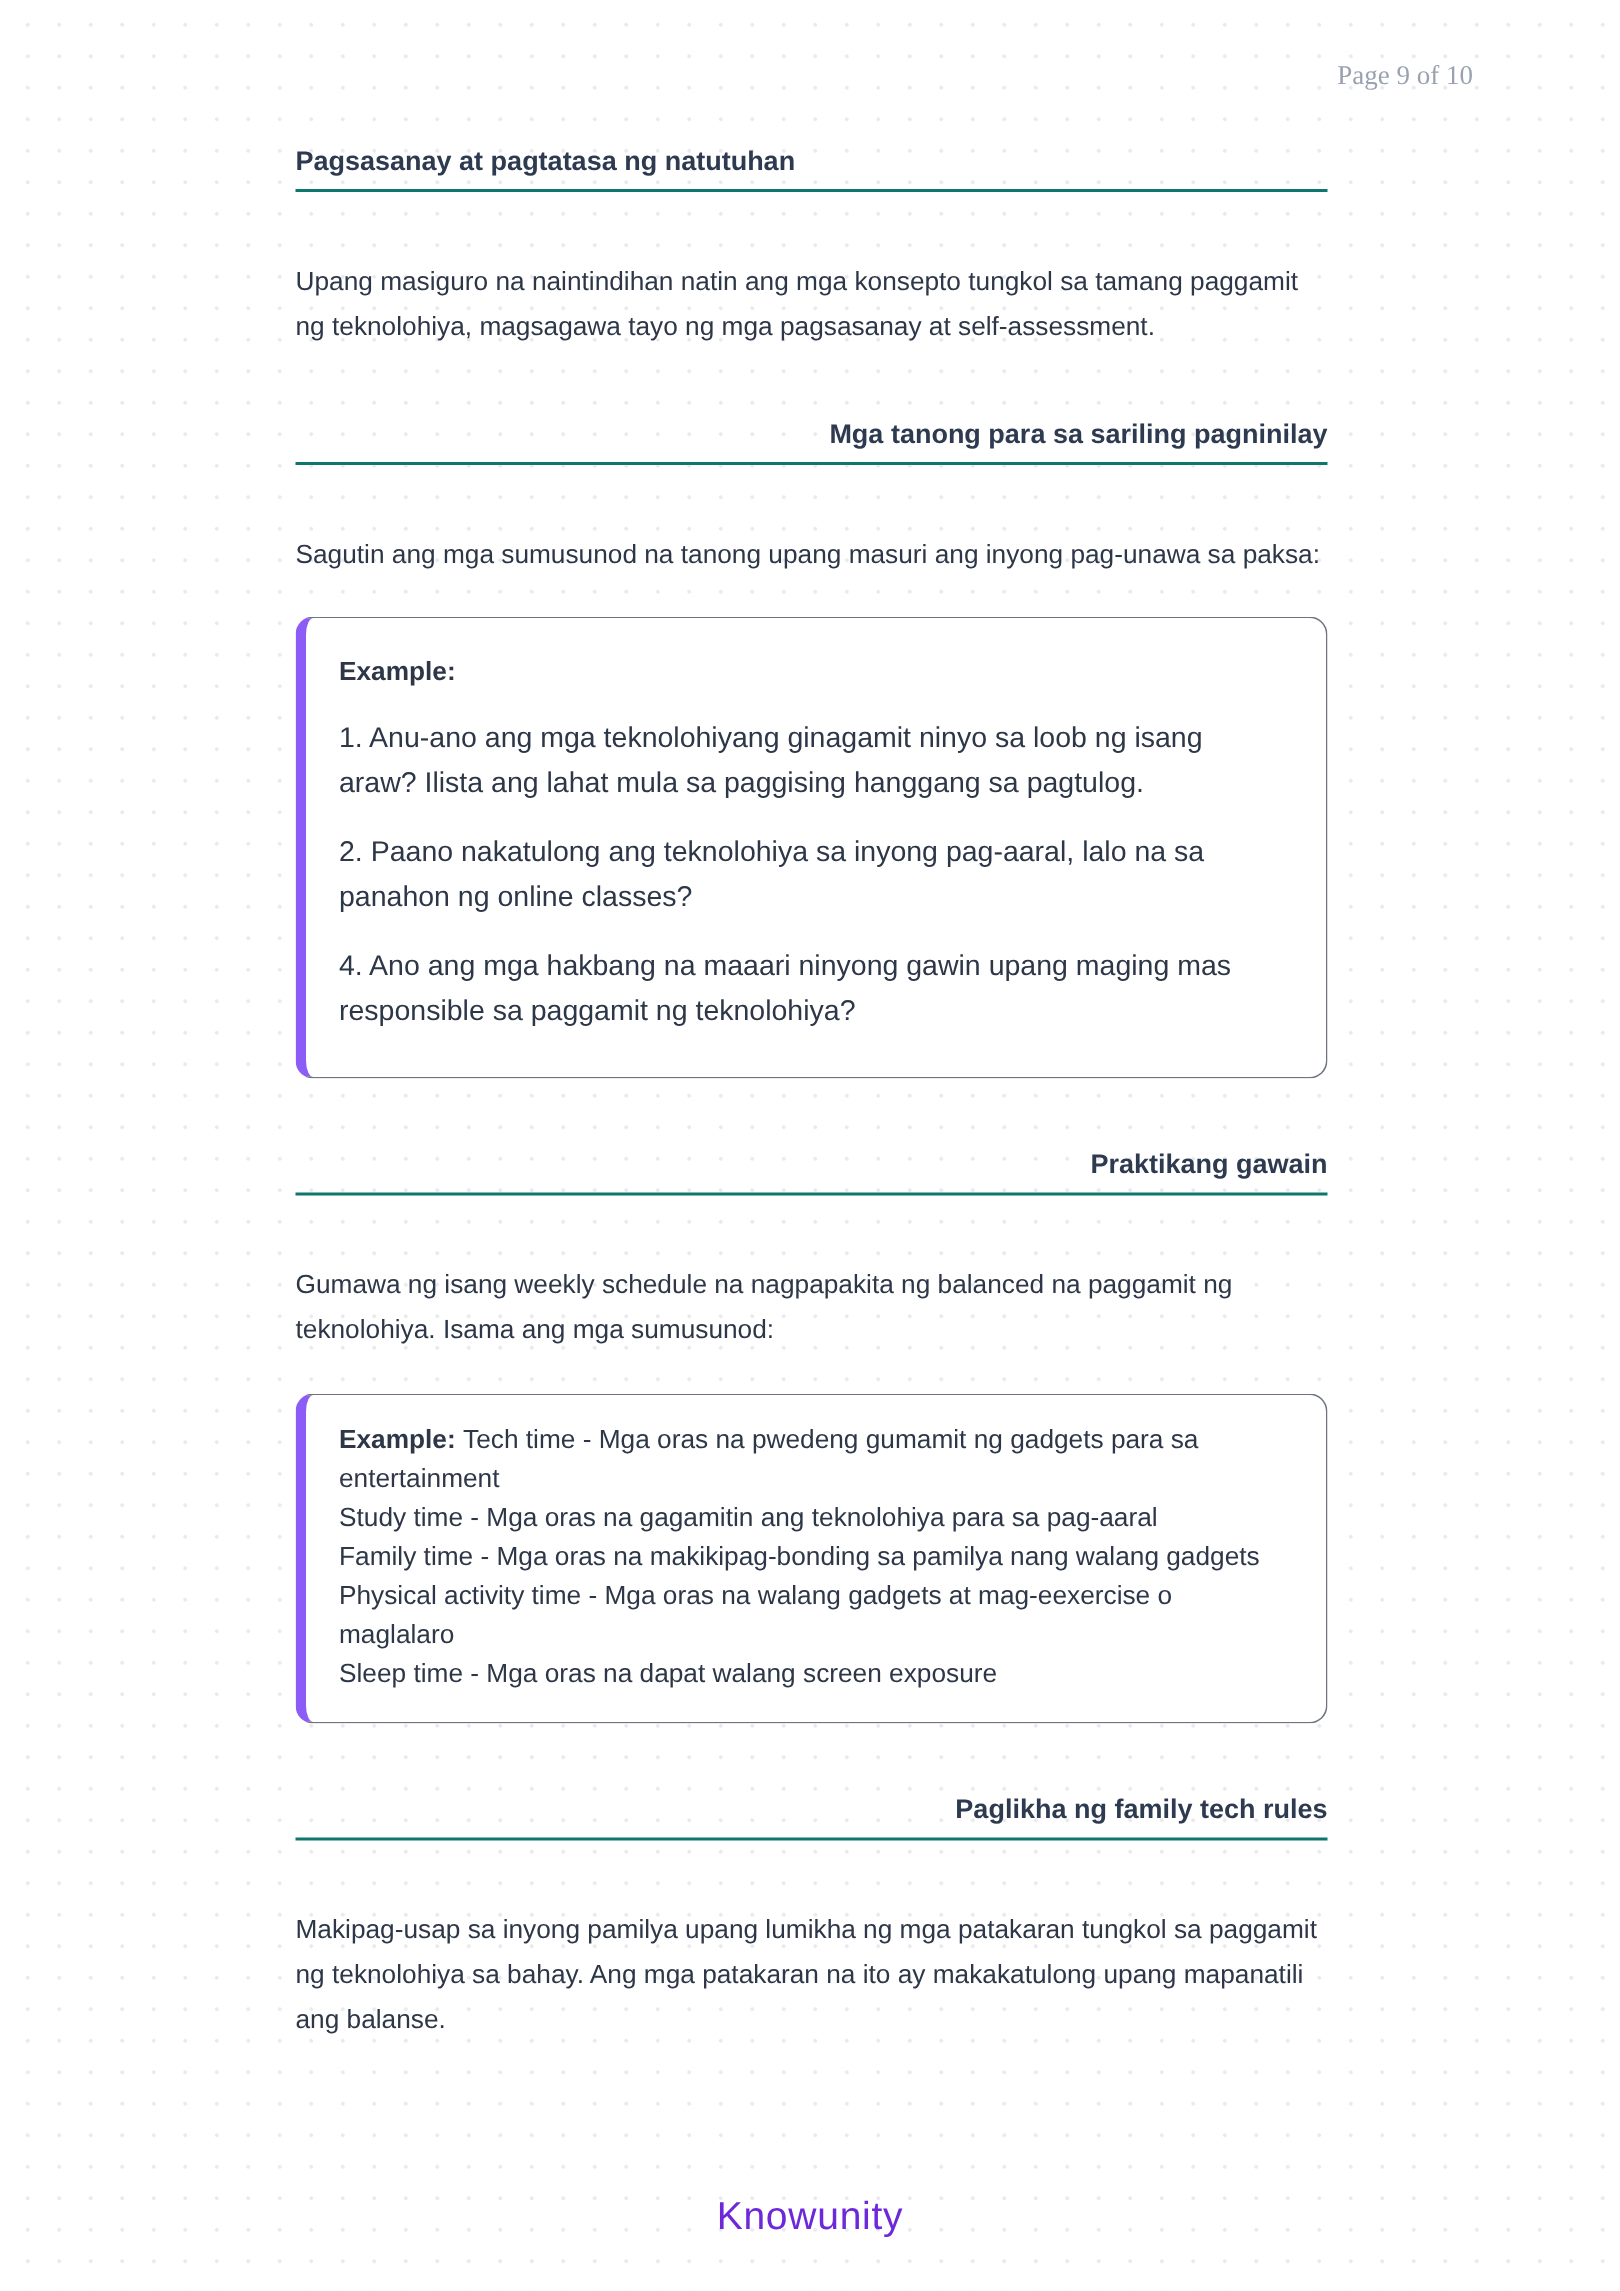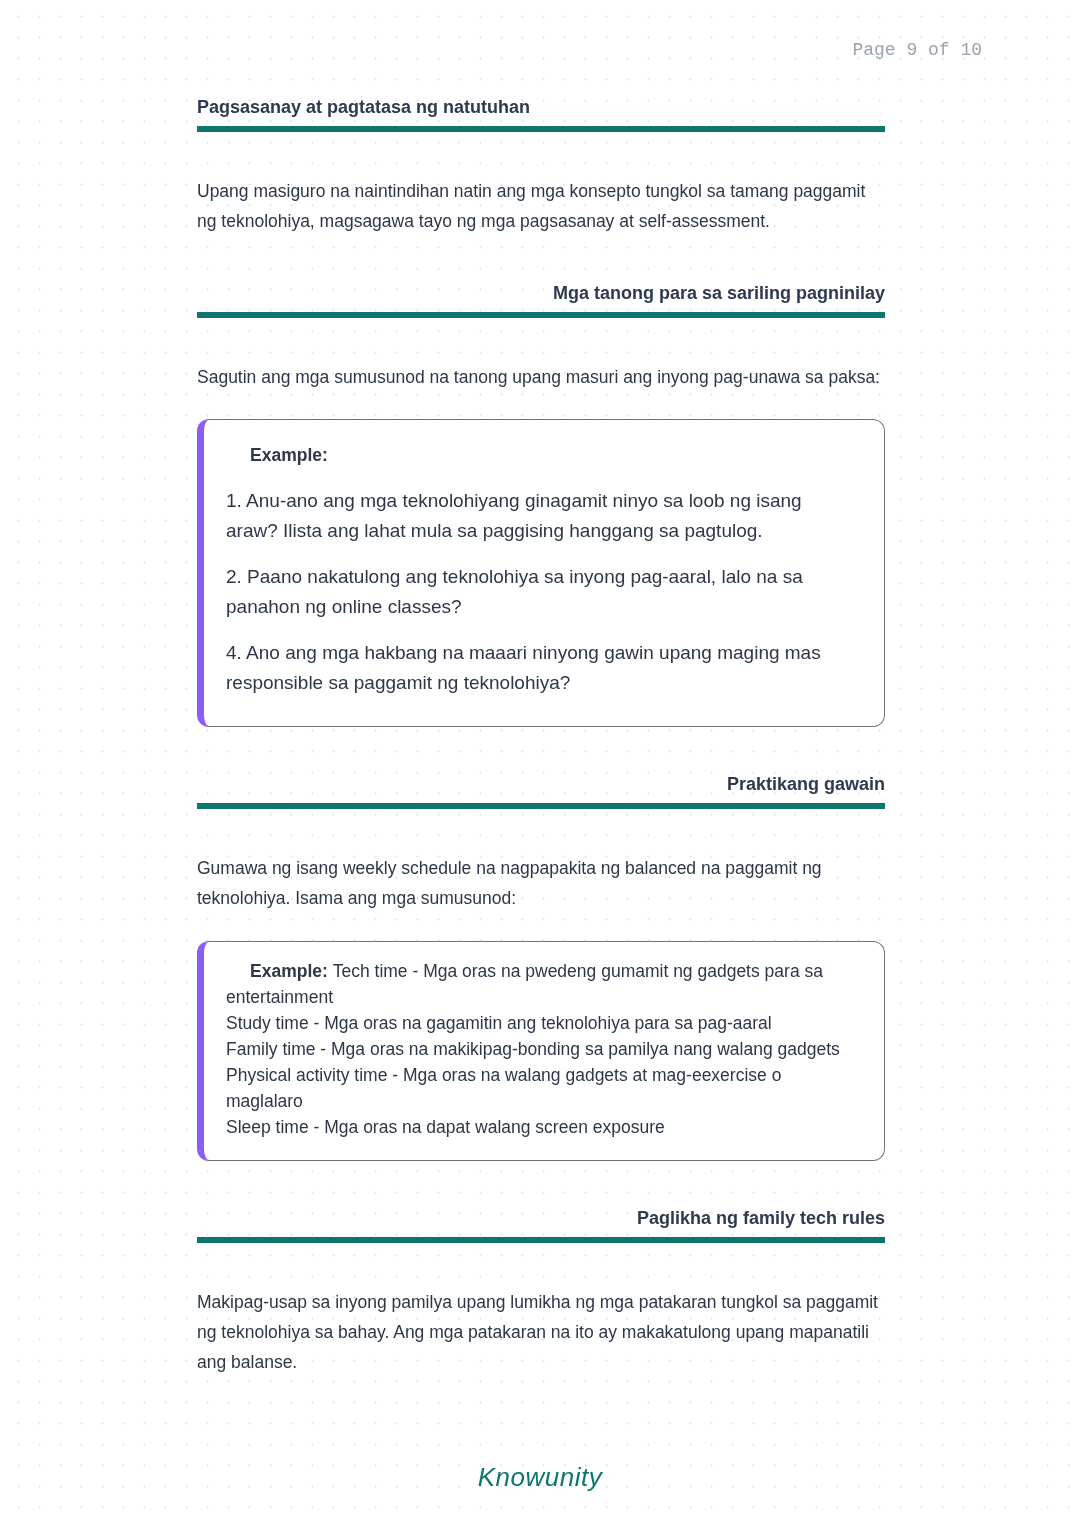--- a/index.html
+++ b/index.html
@@ -13,37 +13,37 @@
     background-image: radial-gradient(circle, #e9eaef 1.3px, transparent 1.4px);
     background-size: 21px 21px;
     background-position: 8px 6px;
     color: #2d3748;
     overflow: hidden;
   }
   .page-indicator {
     position: absolute;
     top: 40px;
     right: 98px;
-    font-family: Liberation Mono, monospace;
+    font-family: Liberation Serif, serif;
     font-size: 18px;
     color: #9aa2b1;
   }
   .content {
     position: absolute;
     left: 197px;
     top: 96px;
     width: 688px;
   }
   h2.section-title {
     font-size: 18px;
     font-weight: 700;
     color: #2d3a4f;
     line-height: 22px;
     padding-bottom: 8px;
-    border-bottom: 6px solid #0f766e;
+    border-bottom: 2px solid #0f766e;
   }
   .section-title + p { margin-top: 44px; }
   p.body-text {
     font-size: 17.5px;
     line-height: 30px;
     color: #2d3748;
   }
   .gap-lg { margin-top: 46px; text-align: right; }
   .gap-md { margin-top: 28px; }
   .gap-box { margin-top: 27px; }
@@ -52,21 +52,20 @@
     border: 1.5px solid #6e747e;
     border-left: 7px solid #8b5cf6;
     border-radius: 12px;
     padding: 20px 26px 28px 22px;
   }
   .example-box .box-label {
     font-weight: 700;
     font-size: 17.5px;
     line-height: 30px;
     color: #2d3748;
-    margin-left: 24px;
   }
   .example-box p.example-item {
     margin-top: 16px;
     font-size: 19px;
     line-height: 30px;
   }
   .example-box-tight {
     padding: 16px 26px 20px 22px;
   }
   .example-box-tight .tight-line,
@@ -76,22 +75,21 @@
   }
   .example-box-tight .box-label { line-height: 26px; }
   .brand-footer {
     position: absolute;
     left: 0;
     width: 1080px;
     top: 1462px;
     text-align: center;
     font-size: 26px;
     letter-spacing: 0.5px;
-    color: #0f766e;
-    font-style: italic;
+    color: #6d28d9;
   }
 </style>
 </head>
 <body>
 
 <div class="page-indicator">Page 9 of 10</div>
 
 <div class="content">
 
   <h2 class="section-title">Pagsasanay at pagtatasa ng natutuhan</h2>

